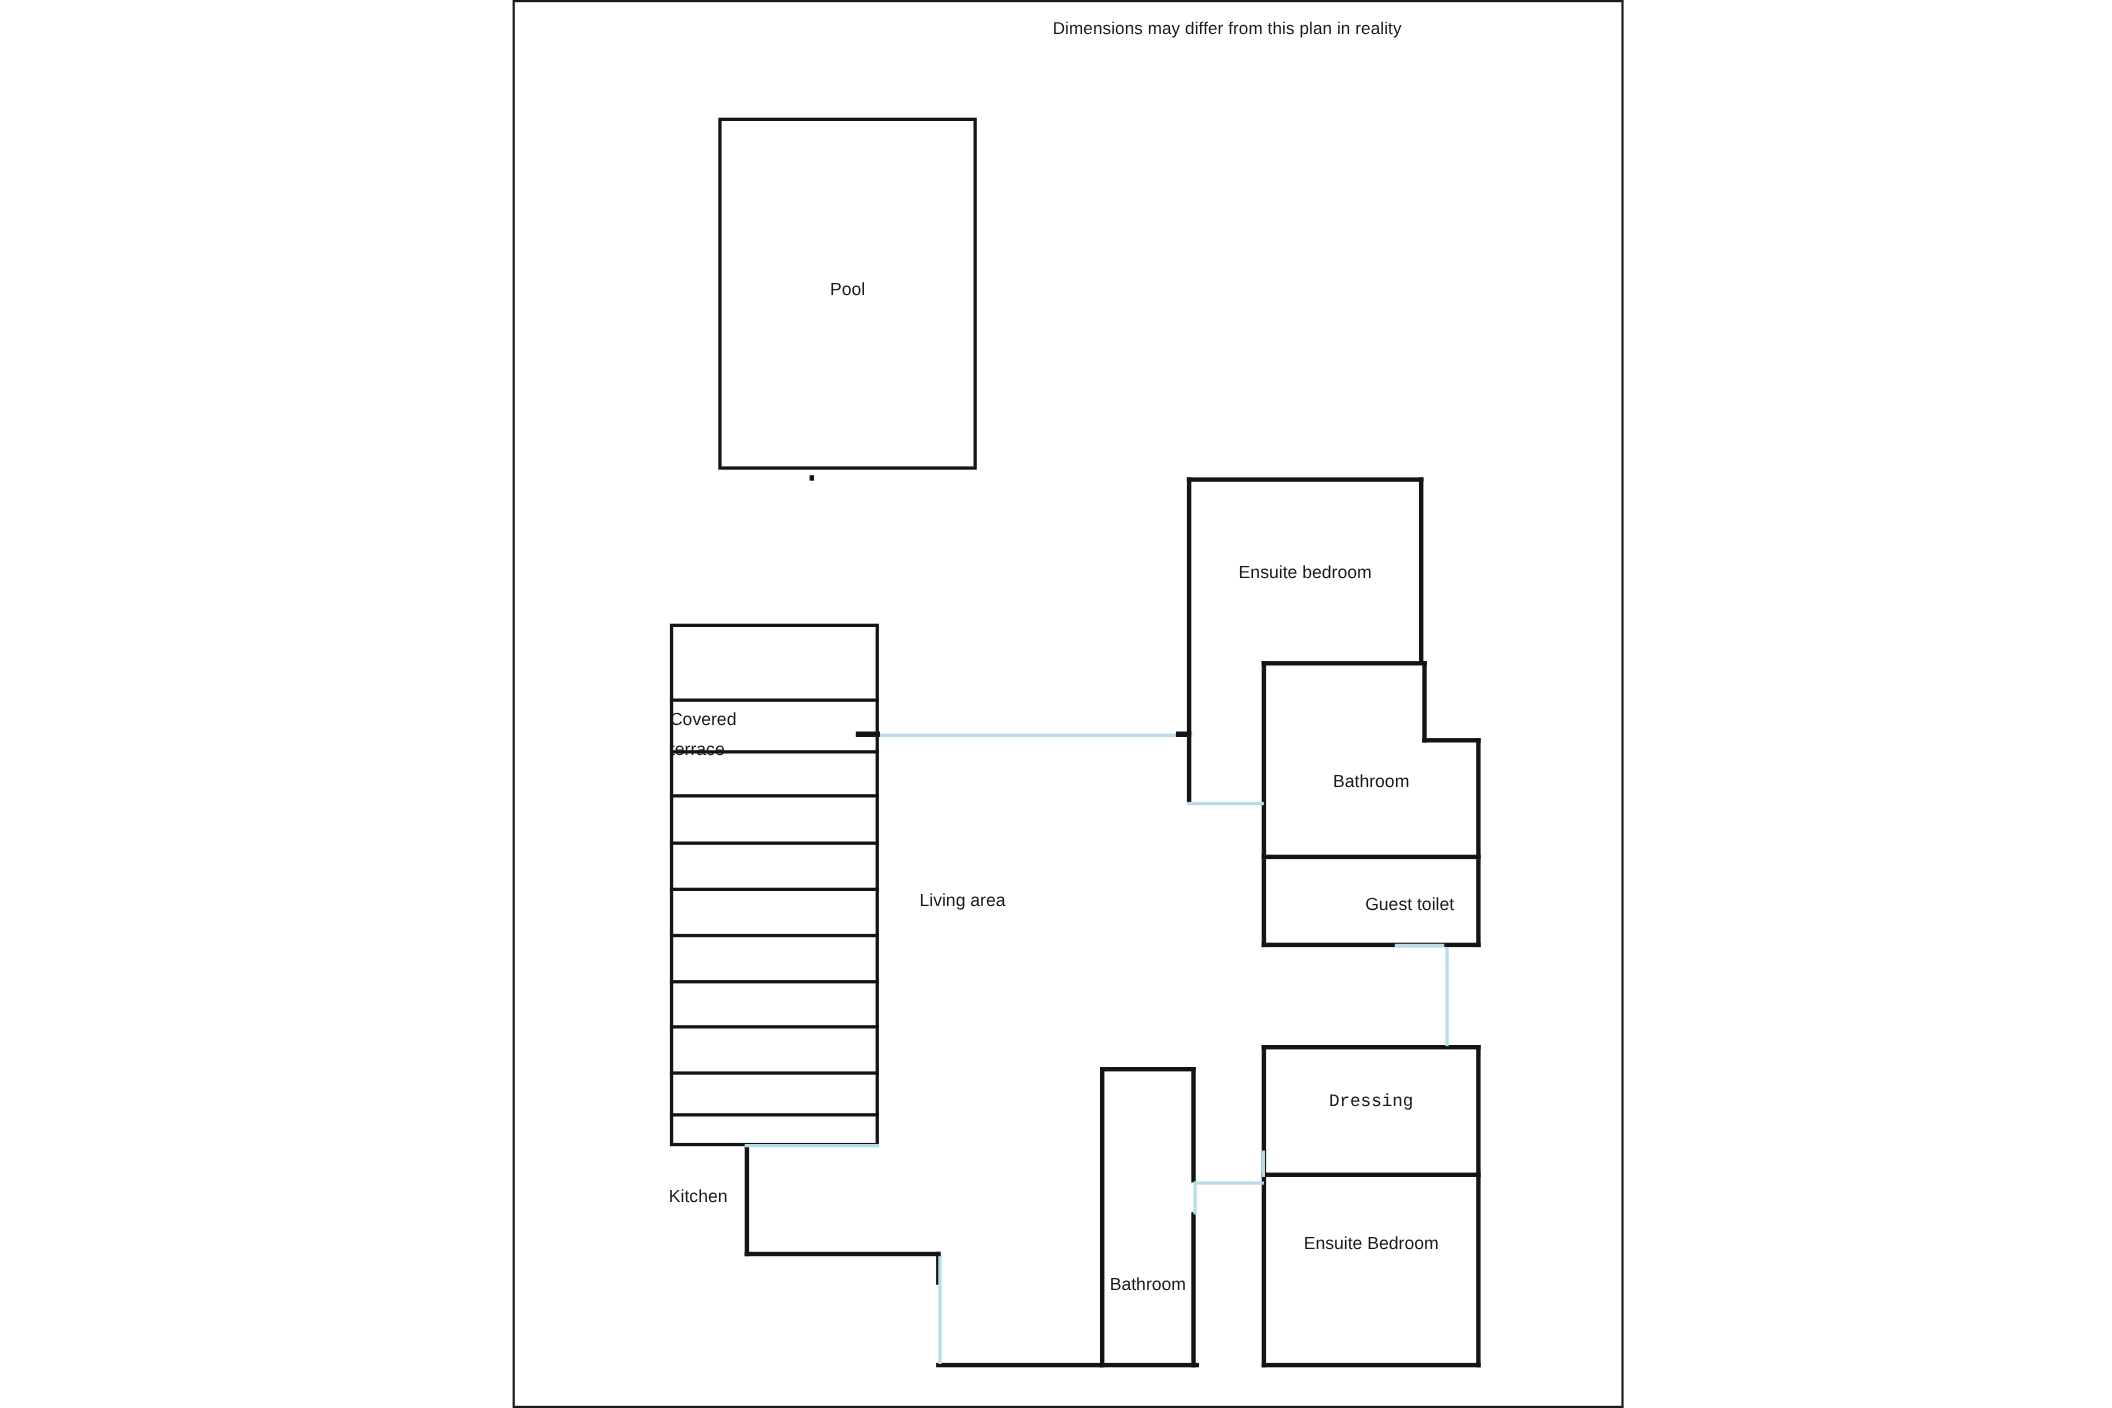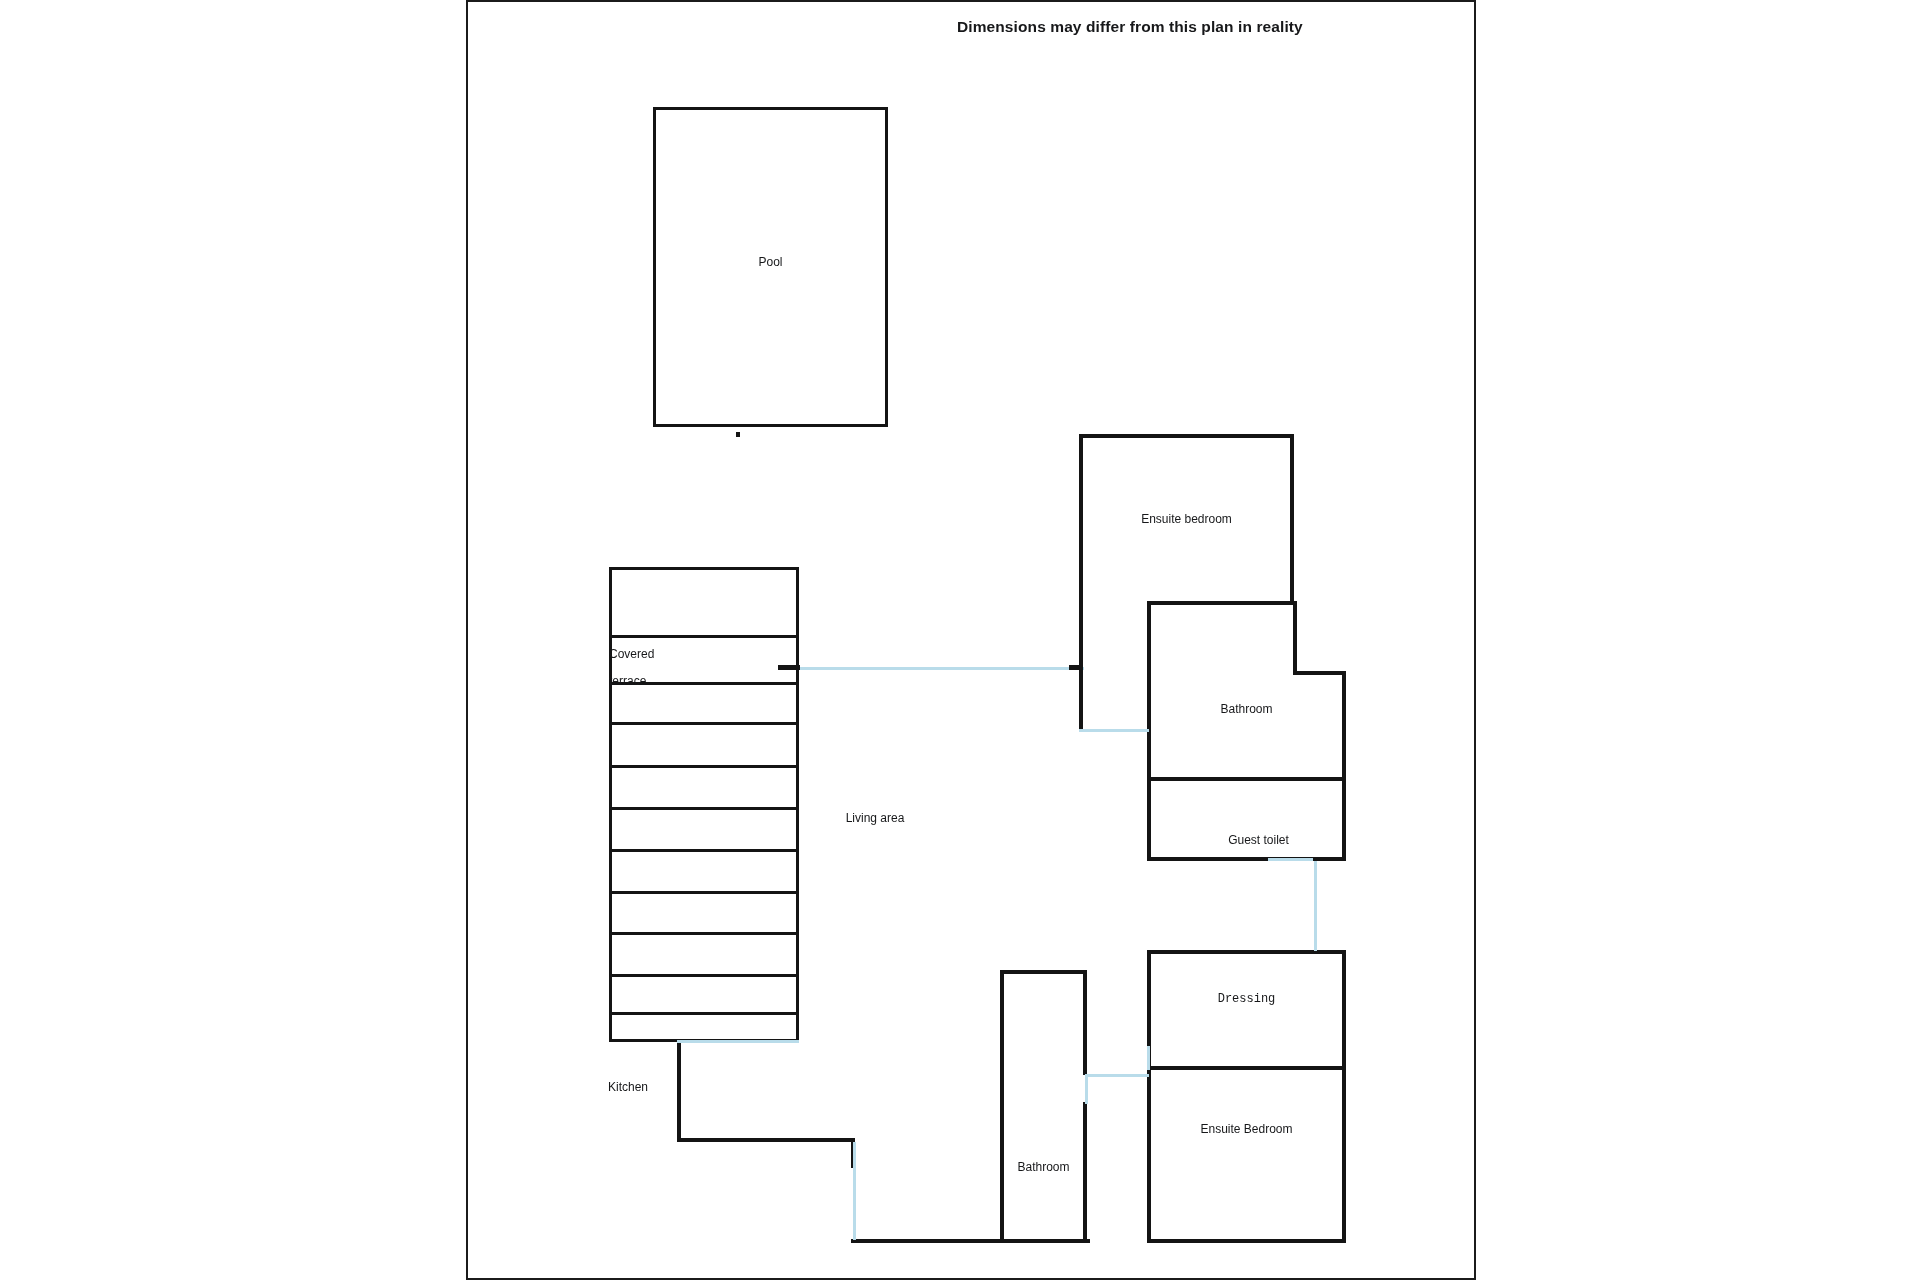--- a/index.html
+++ b/index.html
@@ -30,21 +30,21 @@
     height: 1280px;
     border: 2px solid #1b1b1b;
     box-sizing: border-box;
     background: #ffffff;
   }
   .note {
     position: absolute;
     left: 489px;
     top: 16px;
     font-size: 15.5px;
-    font-weight: bold;
+    font-weight: normal;
     color: #17181a;
     letter-spacing: 0.1px;
     white-space: nowrap;
   }
   
   .wall {
     position: absolute;
     border: 3px solid #141414;
     box-sizing: border-box;
     background: transparent;
@@ -52,21 +52,21 @@
   .wall-line {
     position: absolute;
     background: #141414;
   }
   .door {
     position: absolute;
     background: #b9dcea;
   }
   .label {
     position: absolute;
-    font-size: 12px;
+    font-size: 16px;
     color: #17181a;
     white-space: nowrap;
     text-align: center;
   }
   .label.two-line {
     line-height: 27px;
     white-space: normal;
     text-align: left;
   }
 </style>
@@ -111,21 +111,21 @@
     <div class="wall-line" style="left:679px; top:599px; width:4px; height:180px;"></div>
     <div class="wall-line" style="left:825px; top:599px; width:4px; height:74px;"></div>
     <div class="wall-line" style="left:825px; top:669px; width:53px; height:4px;"></div>
     <div class="wall-line" style="left:874px; top:669px; width:4px; height:110px;"></div>
     <div class="wall-line" style="left:679px; top:775px; width:199px; height:4px;"></div>
     <div class="label" style="left:679px; top:700px; width:199px;">Bathroom</div>
 
     <div class="wall-line" style="left:679px; top:779px; width:4px; height:80px;"></div>
     <div class="wall-line" style="left:874px; top:779px; width:4px; height:80px;"></div>
     <div class="wall-line" style="left:679px; top:855px; width:199px; height:4px;"></div>
-    <div class="label" style="left:679px; top:831px; width:223px;">Guest toilet</div>
+    <div class="label" style="left:679px; top:812px; width:223px;padding-left:23px;">Guest toilet</div>
 
     <div class="wall-line" style="left:679px; top:948px; width:199px; height:4px;"></div>
     <div class="wall-line" style="left:679px; top:948px; width:4px; height:120px;"></div>
     <div class="wall-line" style="left:874px; top:948px; width:4px; height:120px;"></div>
     <div class="wall-line" style="left:679px; top:1064px; width:199px; height:4px;"></div>
     <div class="label" style="left:679px; top:990px; width:199px;font-family:Liberation Mono, monospace;">Dressing</div>
 
     <div class="wall-line" style="left:679px; top:1068px; width:4px; height:173px;"></div>
     <div class="wall-line" style="left:874px; top:1068px; width:4px; height:173px;"></div>
     <div class="wall-line" style="left:679px; top:1237px; width:199px; height:4px;"></div>

